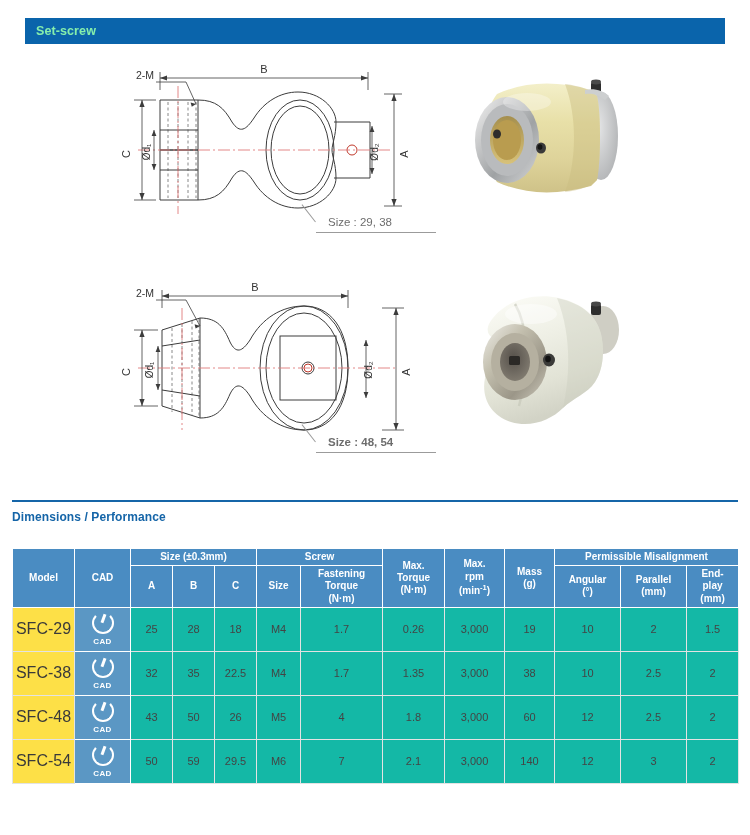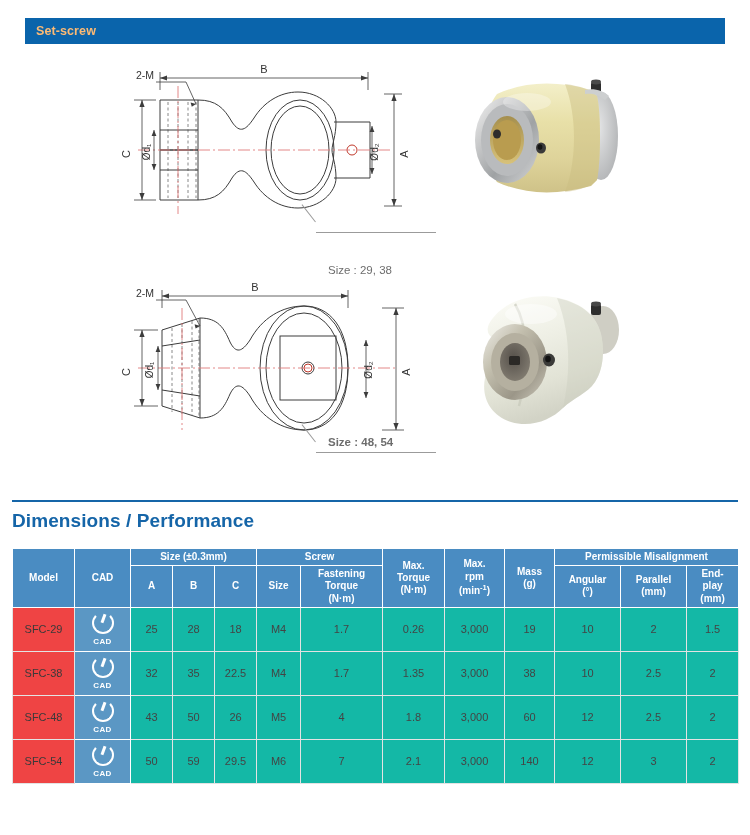--- a/index.html
+++ b/index.html
@@ -14,21 +14,21 @@
 
   
   .bar-section {
     position: absolute;
     left: 25px; top: 18px;
     width: 700px; height: 26px;
     background: #0a64ab;
     border-bottom: 3px solid #0a64ab;
   }
   .bar-section .bar-title {
-    color: #fdba74;
+    color: #86efac;
     font-size: 12.5px;
     font-weight: bold;
     line-height: 26px;
     padding-left: 11px;
     letter-spacing: .1px;
     white-space: nowrap;
   }
 
   
   .figure-row { position: absolute; left: 0; width: 750px; }
@@ -60,21 +60,21 @@
   
   .perf-head {
     position: absolute;
     left: 12px; top: 500px;
     width: 726px;
   }
   .perf-rule { width: 100%; height: 2px; background: #1565a8; }
   .perf-title {
     margin-top: 8px;
     color: #1565a8;
-    font-size: 19px;
+    font-size: 12px;
     font-weight: bold;
     letter-spacing: .1px;
   }
 
   
   .table-wrap { position: absolute; left: 12px; top: 548px; width: 726px; }
   table.spec {
     width: 726px;
     border-collapse: collapse;
     table-layout: fixed;
@@ -95,23 +95,23 @@
   }
   table.spec thead th .sup { font-size: 7.5px; vertical-align: super; }
   table.spec tbody td {
     background: #14b8a6;
     color: #444;
     border: 1px solid #e3e3e3;
     height: 44px;
     font-size: 11px;
   }
   table.spec tbody td.model-cell {
-    background: #ef4444;
+    background: #fde047;
     color: #3a3a3a;
-    font-size: 11px;
+    font-size: 16px;
     margin-top: 20px;
   }
   table.spec tbody td.cad-cell {
     background: #5b97c4;
     padding: 0;
     border-left: 1px solid #ffffff;
     border-right: 1px solid #ffffff;
     border-top: 1px solid #ffffff;
     border-bottom: 1px solid #ffffff;
   }
@@ -233,21 +233,21 @@
         <text x="258" y="92" font-family="Liberation Sans, sans-serif" font-size="10" fill="#333" text-anchor="middle" transform="rotate(-90 258 92)">Ød₂</text>
 
         <line x1="36" y1="22" x2="66" y2="22" stroke="#3c3c3c" stroke-width=".8"></line>
         <line x1="66" y1="22" x2="76" y2="44" stroke="#3c3c3c" stroke-width=".8"></line>
         <path d="M76,44 l-5.4,-1.6 l1.2,4.4 z" fill="#3c3c3c"></path>
         <text x="34" y="19" font-family="Liberation Sans, sans-serif" font-size="10.5" fill="#333" text-anchor="end">2-M</text>
       </svg>
 
       <div class="size-tick" style="left:195px; top:140px;"></div>
       <div class="size-rule" style="left:196px; top:172px; width:120px;"></div>
-      <div class="size-label" style="left:208px; top:156px;margin-top:48px;">Size : 29, 38</div>
+      <div class="size-label" style="left:208px; top:156px;">Size : 29, 38</div>
     </div>
 
     <div class="photo-wrap">
       <svg width="200" height="160" viewBox="0 0 200 160">
         <defs>
           <linearGradient id="p1body" x1="0" y1="0" x2="0" y2="1">
             <stop offset="0" stop-color="#f3efc9"></stop>
             <stop offset="0.35" stop-color="#e8e0a8"></stop>
             <stop offset="0.7" stop-color="#ded39a"></stop>
             <stop offset="1" stop-color="#cfc288"></stop>

